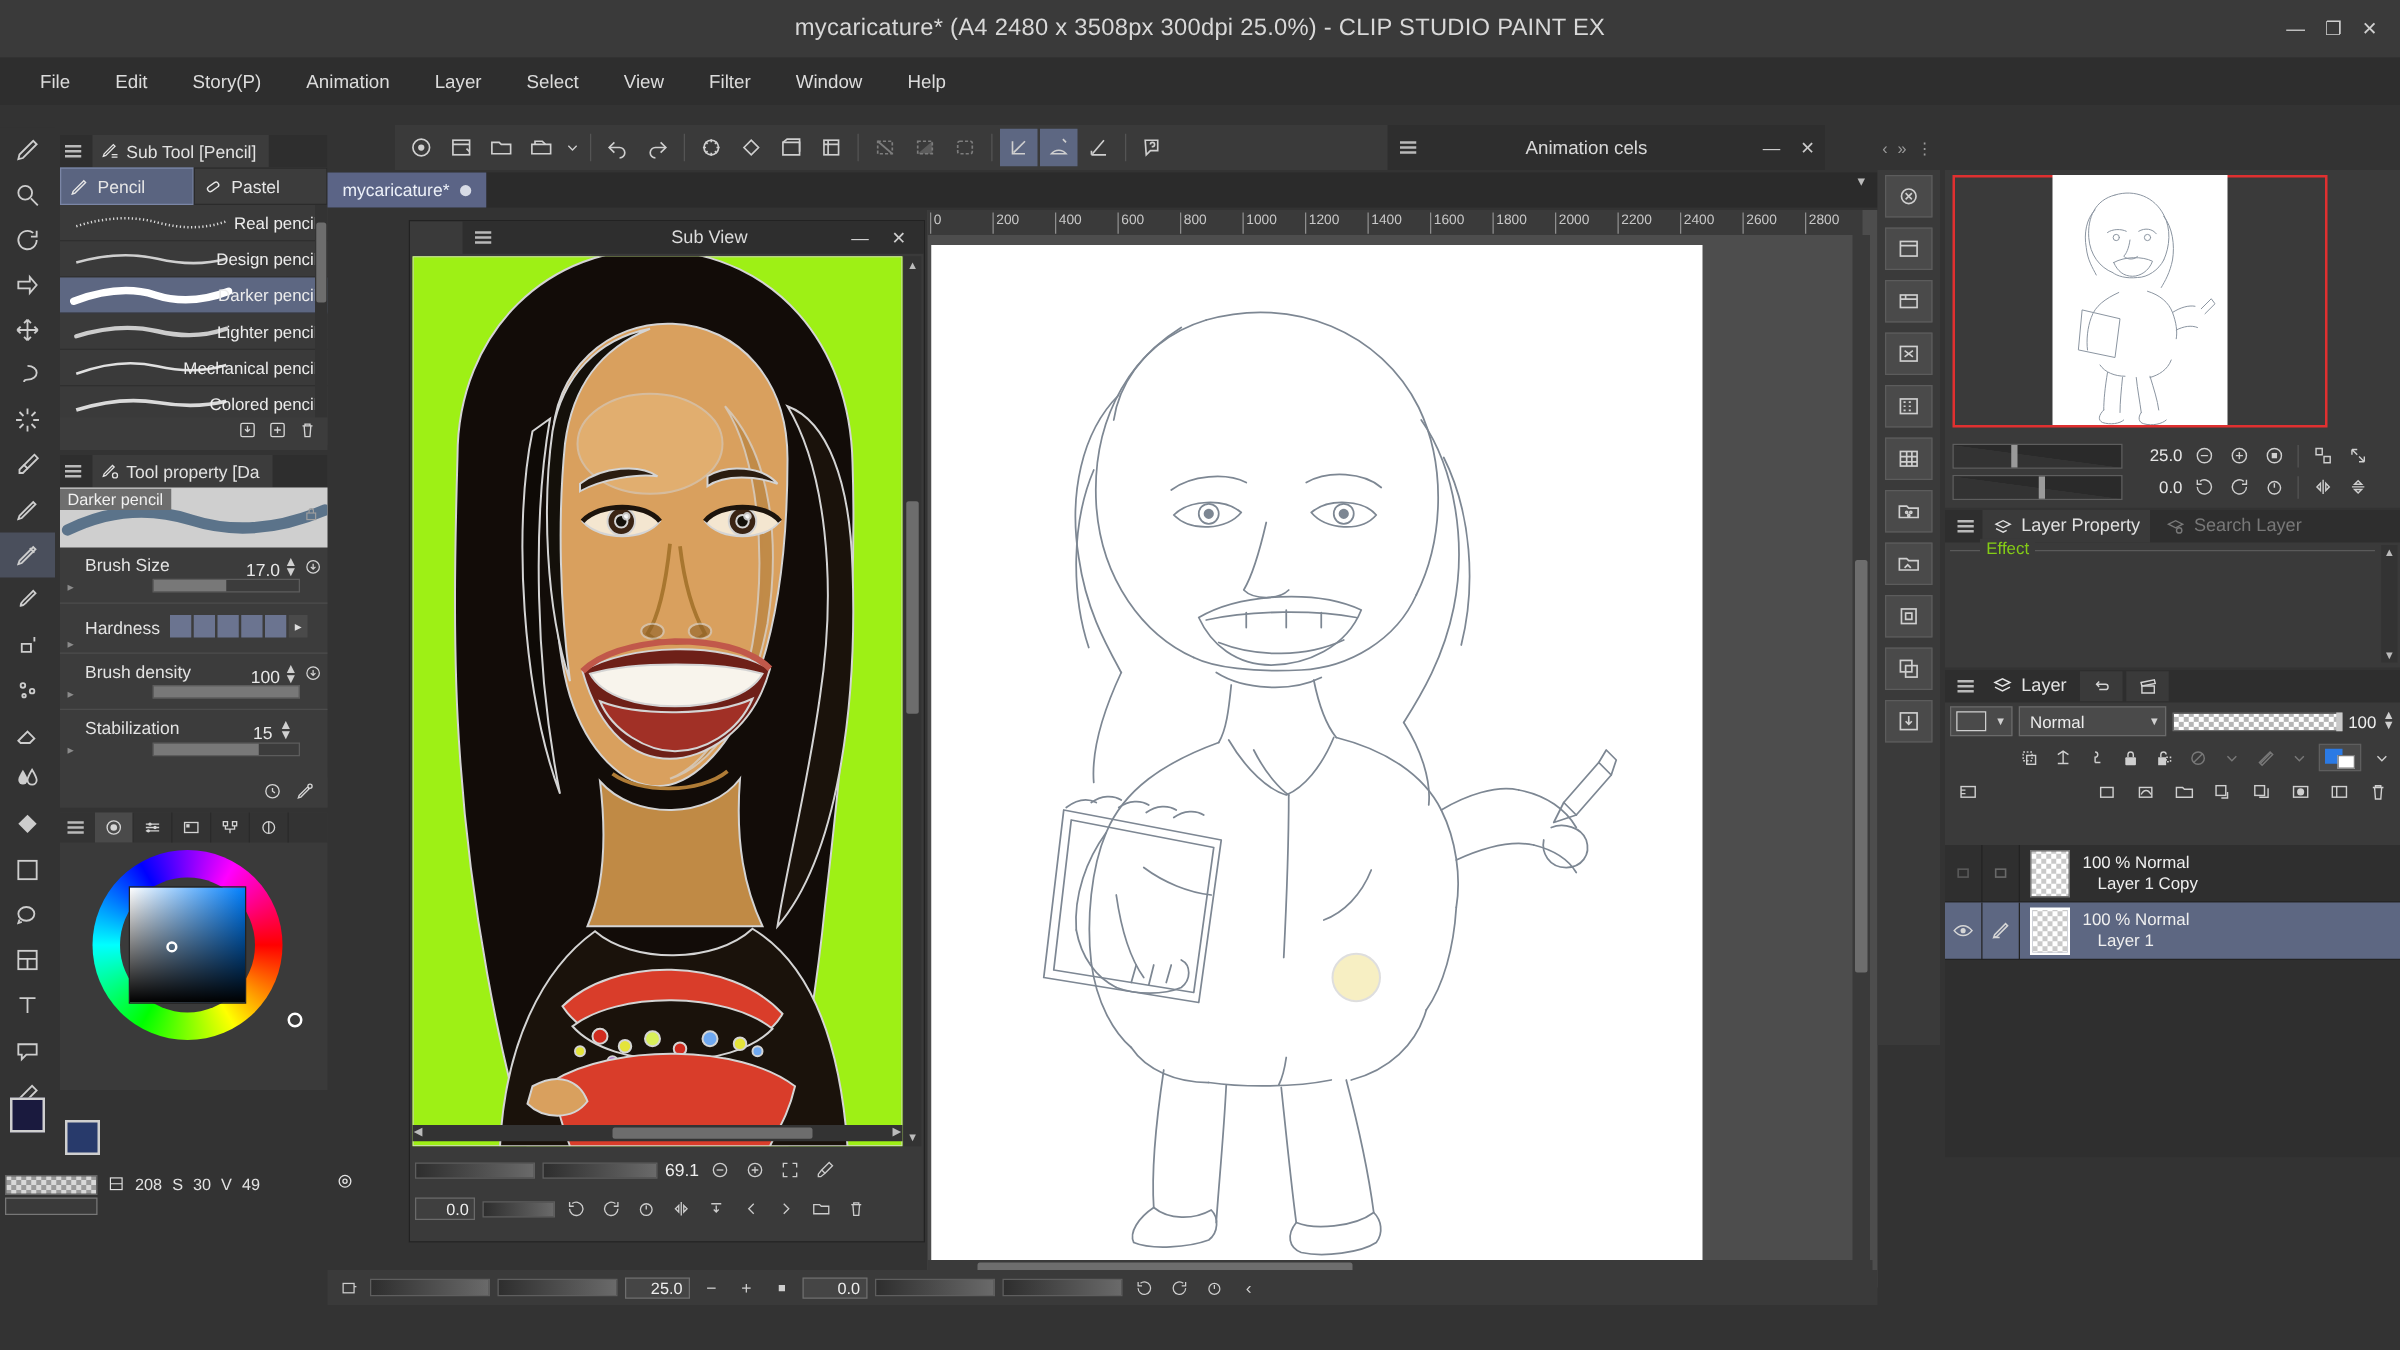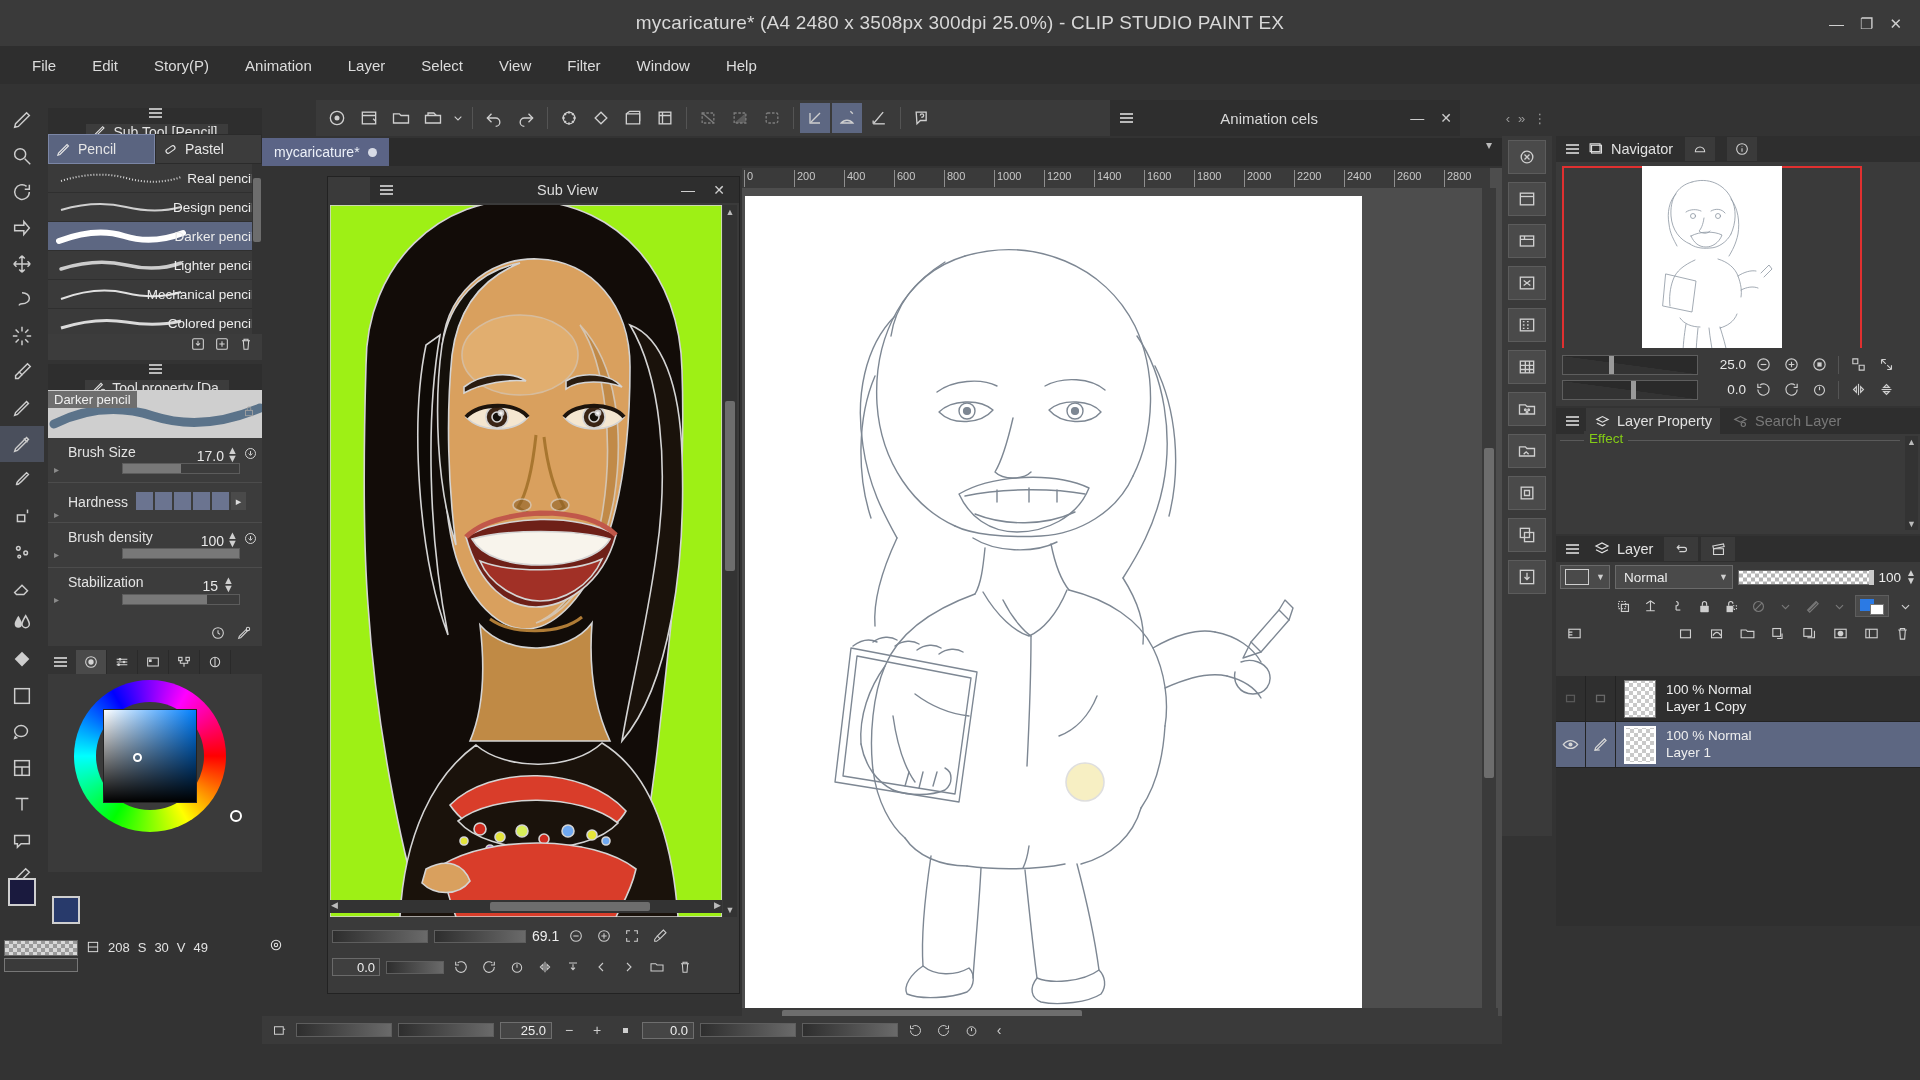--- a/index.html
+++ b/index.html
@@ -24,21 +24,21 @@
   .rail { position:absolute; left:0; top:102px; width:44px; height:978px; background:#333; }
   .rail .rit { width:44px; height:36px; display:flex; align-items:center; justify-content:center; color:#cdcdcd; }
   .rail .rit svg { width:22px; height:22px; }
   .rail .rit.sel { background:#4a4f5c; }
 
   
   .collapse { position:absolute; left:0; top:104px; width:262px; height:22px; display:flex; align-items:center; gap:8px; padding-left:4px; color:#9a9a9a; font-size:13px;}
 
   
   .subtool { position:absolute; left:48px; top:108px; width:214px; height:252px; background:#3c3c3c; }
-  .panel-head { height:26px; background:#2e2e2e; display:flex; align-items:center; padding-left:4px; gap:6px;flex-direction:column; }
+  .panel-head { height:26px; background:#2e2e2e; display:flex; align-items:center; padding-left:4px; gap:6px; }
   .hamb { width:16px; height:16px; display:flex; flex-direction:column; justify-content:center; gap:2px; }
   .hamb i { display:block; height:2px; background:#b9b9b9; width:13px; }
   .panel-tab { display:flex; align-items:center; gap:5px; background:#3c3c3c; height:26px; padding:0 10px 0 6px; color:#e2e2e2; font-size:14px;}
   .tool-tabs { display:flex; height:30px; }
   .tool-tab { flex:1; display:flex; align-items:center; gap:6px; padding-left:6px; font-size:14px; color:#e6e6e6; background:#3c3c3c; border:1px solid #2b2b2b;}
   .tool-tab.active { background:#5a6480; border-color:#7b86a6; }
   .sublist { position:relative; height:170px; overflow:hidden; background:#3a3a3a; }
   .subrow { height:29px; display:flex; align-items:center; border-bottom:1px solid #2f2f2f; position:relative; }
   .subrow.sel { background:#5d6782; }
   .subrow .nm { position:absolute; right:8px; font-size:13.5px; color:#ececec; }
@@ -216,21 +216,21 @@
   .lrow.sel { background:#5d6782; }
   .lcell-eye { width:30px; display:flex; align-items:center; justify-content:center; border-right:1px solid #232323; height:46px;}
   .lcell-pen { width:30px; display:flex; align-items:center; justify-content:center; border-right:1px solid #232323; height:46px;}
   .lcell-eye svg, .lcell-pen svg { width:19px; height:19px; color:#d5d5d5;}
   .lthumb { width:32px; height:38px; margin-left:8px;
             background: repeating-conic-gradient(#ffffff 0% 25%, #c9c9c9 0% 50%) 0/8px 8px; border:1px solid #777;}
   .lthumb.white { background:#fff; }
   .lthumb.boxed { border:2px solid #fff; }
   .ltext { margin-left:10px; line-height:1.25; }
   .ltext .a { font-size:13.5px; color:#efefef; }
-  .ltext .b { font-size:13.5px; color:#efefef; }
+  .ltext .b { font-size:13.5px; color:#efefef;margin-left:12px; }
   .paper-ic { width:24px; height:28px; margin-left:6px; display:flex; align-items:center;}
 
   
   .wm { position:absolute; left:1596px; top:970px; width:300px; height:64px; display:flex; align-items:center; gap:6px;}
   .wm .txt { font-family:"Liberation Serif", serif; font-weight:bold; font-size:40px; color:#e8e8e8; letter-spacing:1px;
              text-shadow:0 0 4px rgba(0,0,0,.8); }
   .wm .av { width:56px; height:56px; border-radius:50%; background:#f2c89a; border:3px solid #fff; position:relative; overflow:hidden;}
   .wm .av .hair { position:absolute; left:0; top:0; width:56px; height:22px; background:#2a1b12; border-radius:28px 28px 0 0;}
   .wm .av .e1,.wm .av .e2 { position:absolute; top:24px; width:5px; height:5px; border-radius:50%; background:#241a12;}
   .wm .av .e1 { left:15px; } .wm .av .e2 { left:34px; }
@@ -1207,45 +1207,20 @@
         <b>
           <svg viewBox="0 0 24 24">
             <rect x="4" y="4" width="16" height="16"></rect>
             <path d="M12 7v8M9 12l3 3 3-3"></path>
           </svg>
         </b>
       </div>
   </div>
 
   <div class="nav">
-    <div class="nav-head">
-      <span class="hamb" style="margin-left:6px">
-          <i></i>
-          <i></i>
-          <i></i>
-        </span>
-      <span class="tt">
-        <svg viewBox="0 0 24 24" style="width:17px;height:17px">
-            <rect x="5" y="6" width="14" height="11"></rect>
-            <rect x="3" y="4" width="14" height="11"></rect>
-          </svg>
-        <span>Navigator</span>
-      </span>
-      <span class="ic">
-          <svg viewBox="0 0 24 24">
-            <path d="M5 16a7 7 0 0 1 14 0z"></path>
-          </svg>
-        </span>
-      <span class="ic">
-          <svg viewBox="0 0 24 24">
-            <circle cx="12" cy="12" r="8"></circle>
-            <path d="M12 11v5M12 8v.8"></path>
-          </svg>
-        </span>
-    </div>
     <div class="nav-body">
       <div class="nav-frame"></div>
       <div class="nav-sheet">
         <svg viewBox="0 0 140 200" width="140" height="200">
           <g stroke="#8b95a1" stroke-width=".8" fill="none" stroke-linecap="round">
             <path d="M50 16 C34 20 28 34 29 50 C30 64 38 74 48 78"></path>
             <path d="M50 16 C66 11 82 18 89 32 C95 43 94 57 89 68"></path>
             <path d="M89 68 C85 76 76 82 68 82 C59 83 52 81 48 78"></path>
             <path d="M34 28 C27 35 25 47 27 58 C28 68 32 74 35 80"></path>
             <path d="M89 33 C96 42 98 56 96 68 C94 78 90 85 87 90"></path>

